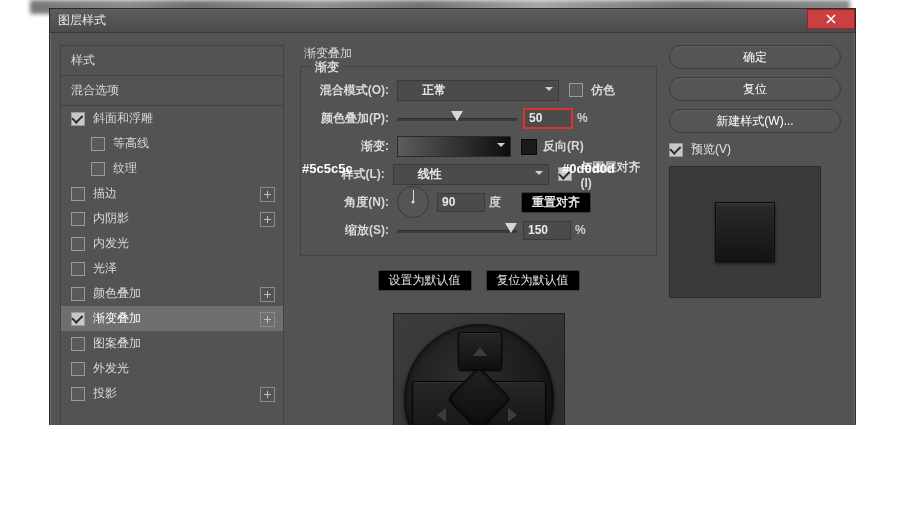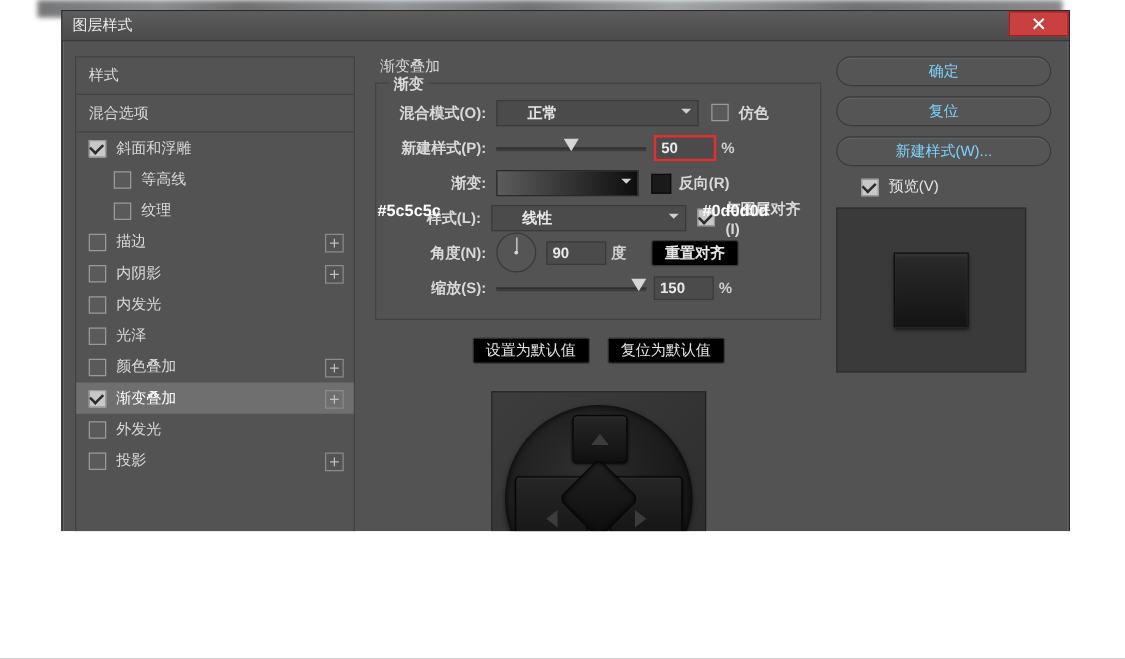--- a/index.html
+++ b/index.html
@@ -70,22 +70,22 @@
   .dbtn.right{right:8px;top:57px;width:36px;height:42px;}
   .tri{width:0;height:0;}
   .tri.u{border:7px solid transparent;border-bottom:9px solid #3c3c3c;transform:translateY(-3px);}
   .tri.d{border:7px solid transparent;border-top:9px solid #3c3c3c;transform:translateY(3px);}
   .tri.l{border:7px solid transparent;border-right:9px solid #3c3c3c;transform:translateX(-3px);}
   .tri.r{border:7px solid transparent;border-left:9px solid #3c3c3c;transform:translateX(3px);}
   .dcenter{position:absolute;left:50%;top:50%;width:44px;height:44px;transform:translate(-50%,-50%) rotate(45deg);background:linear-gradient(135deg,#222,#0c0c0c);border:1px solid #050505;border-radius:6px;box-shadow:inset 0 0 4px #000;}
 
   
   .right{width:172px;padding:12px 14px 4px 6px;}
-  .rbtn{height:22px;border:1px solid #3b3b3b;border-radius:12px;background:#555;display:flex;align-items:center;justify-content:center;color:#7dd3fc;margin-bottom:8px;box-shadow:inset 0 1px 0 rgba(255,255,255,.08);}
-  .preview-row{display:flex;align-items:center;margin-top:8px;margin-left:20px;color:#e4e4e4;}
+  .rbtn{height:22px;border:1px solid #3b3b3b;border-radius:12px;background:#555;display:flex;align-items:center;justify-content:center;color:#ffffff;margin-bottom:8px;box-shadow:inset 0 1px 0 rgba(255,255,255,.08);}
+  .preview-row{display:flex;align-items:center;margin-top:8px;margin-left:0;color:#e4e4e4;}
   .right-preview{margin-top:8px;width:150px;height:130px;background:#3a3a3a;border:1px solid #2c2c2c;display:flex;align-items:center;justify-content:center;}
   .right-preview .sq{width:58px;height:58px;background:linear-gradient(#2a2a2a,#141414);border:1px solid #0e0e0e;box-shadow:inset 0 2px 3px rgba(255,255,255,.06),0 2px 3px rgba(0,0,0,.6);}
 
   .blk{display:inline-block;width:14px;height:14px;background:#1a1a1a;border:1px solid #0a0a0a;margin-right:6px;vertical-align:middle;}
 </style>
 </head>
 <body>
 
 <div class="stage">
   <div class="shadow-bar"></div>
@@ -141,20 +141,24 @@
           </div>
           <div class="style-item">
             <span class="cb"></span>
             <span>颜色叠加</span>
             <span class="plus"></span>
           </div>
           <div class="style-item sel">
             <span class="cb checked"></span>
             <span>渐变叠加</span>
             <span class="plus"></span>
+          </div>
+          <div class="style-item">
+            <span class="cb"></span>
+            <span>图案叠加</span>
           </div>
           <div class="style-item">
             <span class="cb"></span>
             <span>外发光</span>
           </div>
           <div class="style-item">
             <span class="cb"></span>
             <span>投影</span>
             <span class="plus"></span>
           </div>
@@ -192,21 +196,21 @@
             <div class="select" style="width:112px">
               <span>正常</span>
                 <span class="arr"></span>
             </div>
             <span style="width:10px"></span>
             <span class="cb"></span>
             <span>仿色</span>
           </div>
 
           <div class="row">
-            <span class="lab">新建样式(P):</span>
+            <span class="lab">颜色叠加(P):</span>
             <div class="slider" style="width:120px">
               <div class="track"></div>
                 <div class="thumb" style="left:54px"></div>
             </div>
             <span style="width:6px"></span>
             <div class="numbox redbox">
                 <span>50</span>
               </div>
             <span class="unit">%</span>
           </div>

